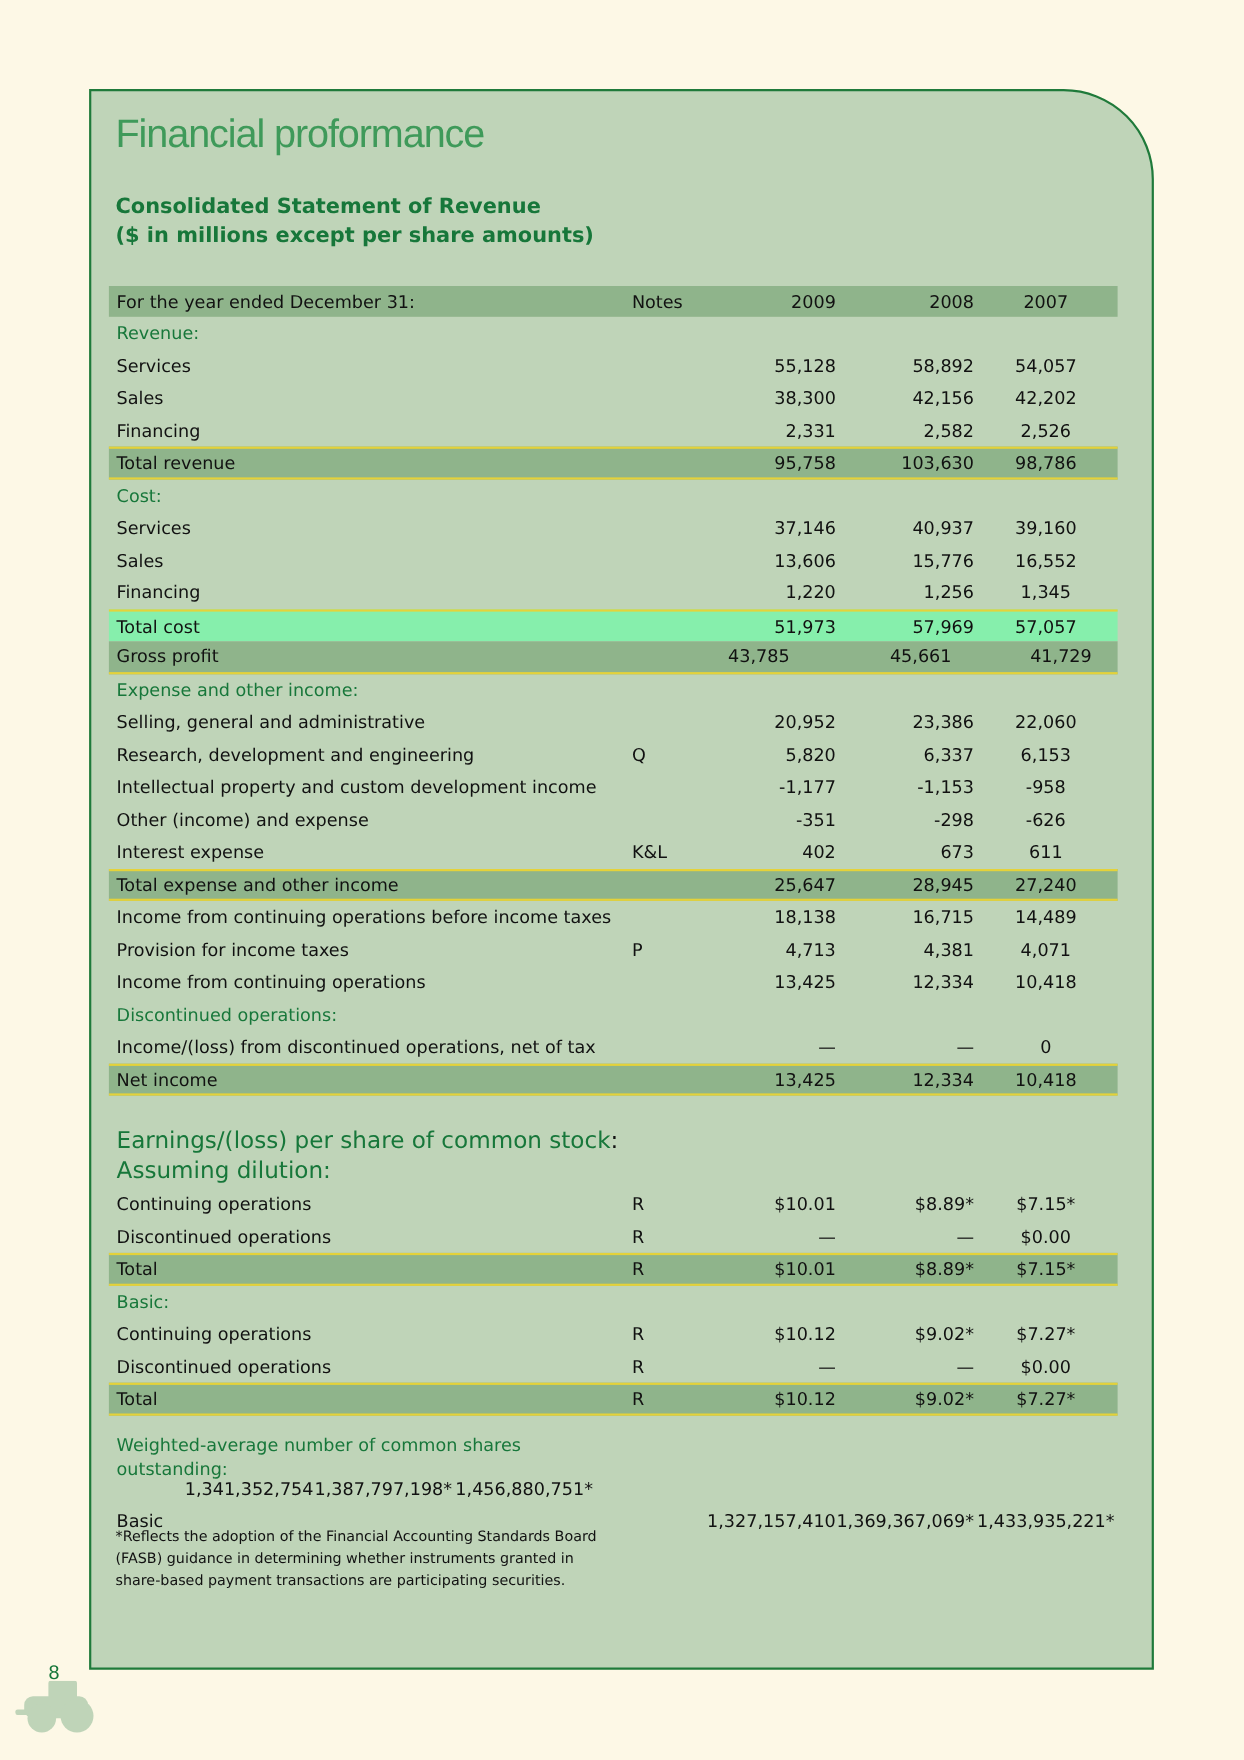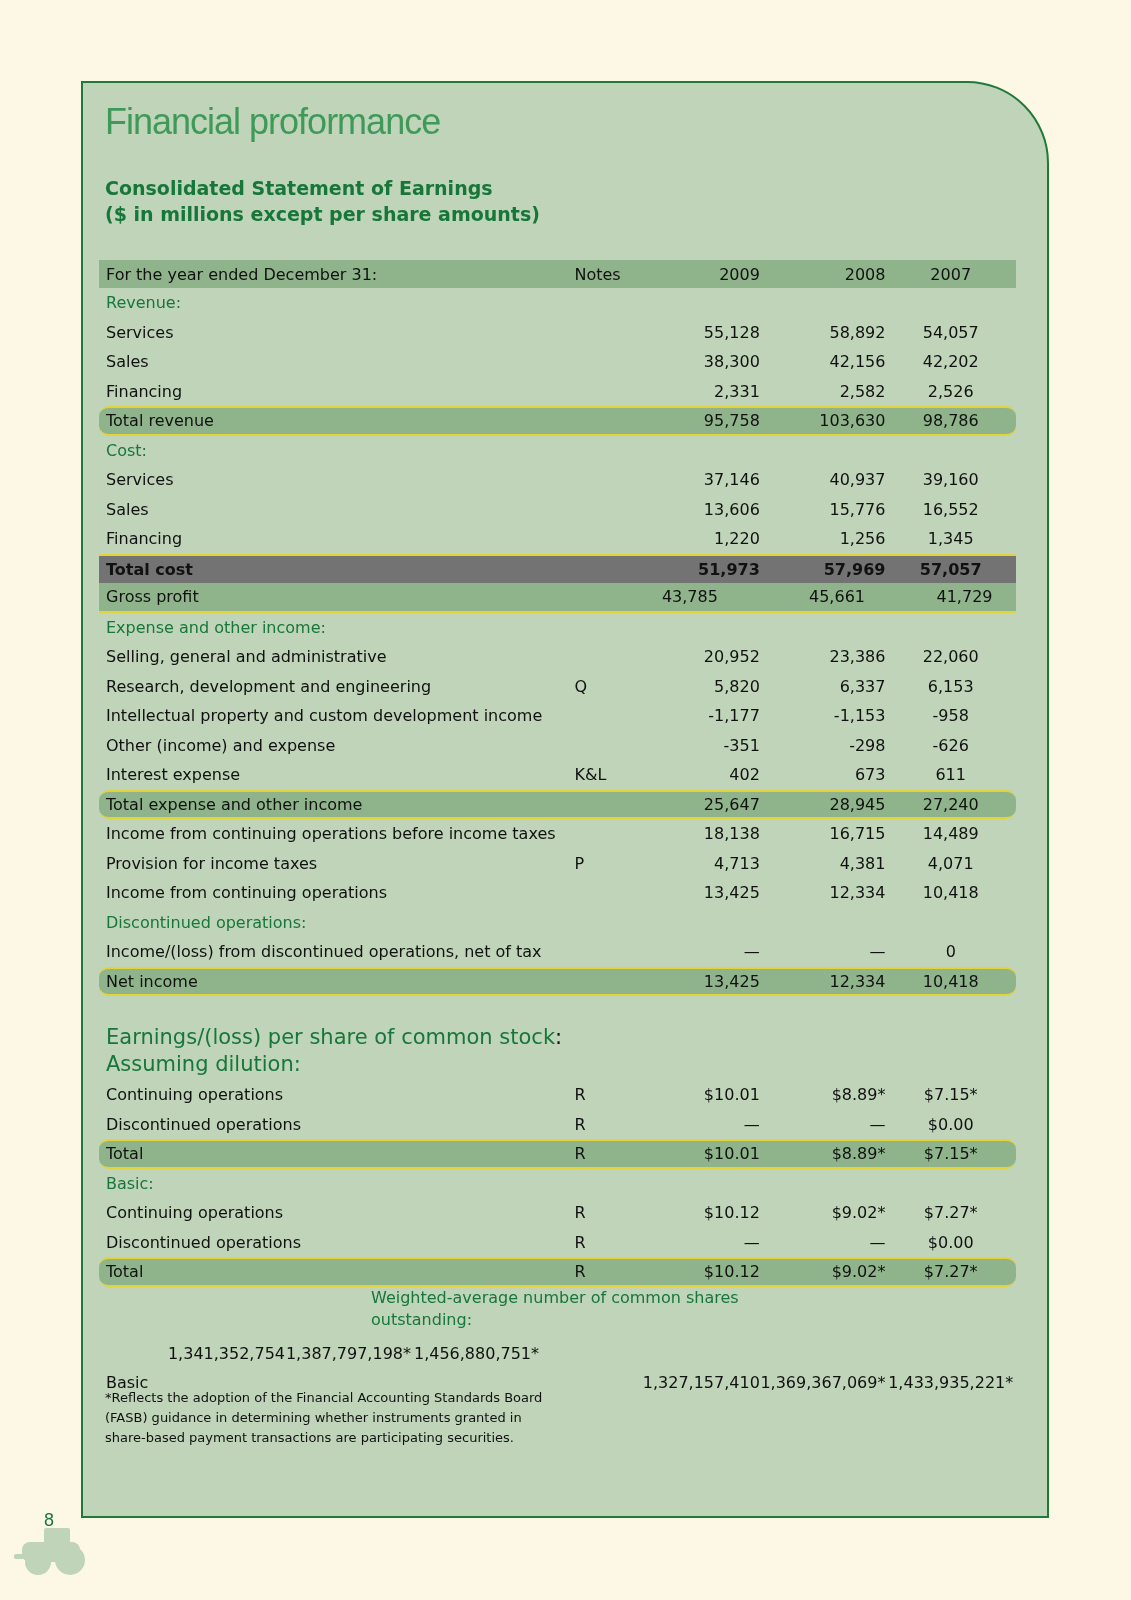--- a/index.html
+++ b/index.html
@@ -22,49 +22,49 @@
     color:#17773a; line-height:26px;
   }
   .table {
     position:absolute; left:16px; top:146px; width:917px;
   }
   .row {
     height:29.5px; display:flex; align-items:center; font-size:16px;
     box-sizing:border-box; position:relative;
   }
   .row.hdr { background:#8fb48b; height:28px;margin-top:31px; }
-  .row.tot { background:#8fb48b; border-top:2.5px solid #e4d23a; border-bottom:2.5px solid #e4d23a;border-radius:10px; }
-  .row.tot-top { background:#737373; border-top:2.5px solid #e4d23a;font-weight:bold; }
+  .row.tot { background:#8fb48b; border-top:2.5px solid #e4d23a; border-bottom:2.5px solid #e4d23a; }
+  .row.tot-top { background:#86efac; border-top:2.5px solid #e4d23a; }
   .row.tot-bot { background:#8fb48b; border-bottom:2.5px solid #e4d23a;gap:48px; }
   .row .lbl { width:470px; padding-left:7px; white-space:nowrap; }
   .row .note { width:60px; }
   .row .c { width:126px; text-align:right; white-space:nowrap; }
   .row .c.c3 { width:131px;text-align:center; }
   .row.sec .lbl { color:#17773a; }
   .big-sec { font-size:21px; color:#17773a; padding-left:7px; line-height:27px; }
   .big-sec .colon { color:#111; }
   .spacer { height:28px; }
-  .wrap2 { height:52px; align-items:flex-start; padding-top:0;justify-content:center; }
+  .wrap2 { height:52px; align-items:flex-start; padding-top:16px; }
   .wrap2 .lbl { white-space:normal; line-height:22px; width:380px; }
   .footnote {
     position:absolute; left:22px; top:1305px; font-size:13px; line-height:20px; width:460px;
   }
   .tractor { position:absolute; left:12px; top:1528px; width:76px; height:48px; }
   .page-num {
     position:absolute; left:44px; top:1510px; font-size:18px; color:#17773a;
     font-family:"Liberation Sans", sans-serif;
   }
 </style>
 </head>
 <body>
 
 <div class="panel">
   <div class="page-title">Financial proformance</div>
   <div class="subtitle">
-    <div>Consolidated Statement of Earnings</div>
+    <div>Consolidated Statement of Revenue</div>
     <div>($ in millions except per share amounts)</div>
   </div>
 
   <div class="table" id="tbl">
     <div class="row hdr">
       <span class="lbl">For the year ended December 31:</span>
       <span class="note">Notes</span>
       <span class="c">2009</span>
       <span class="c">2008</span>
       <span class="c c3">2007</span>

